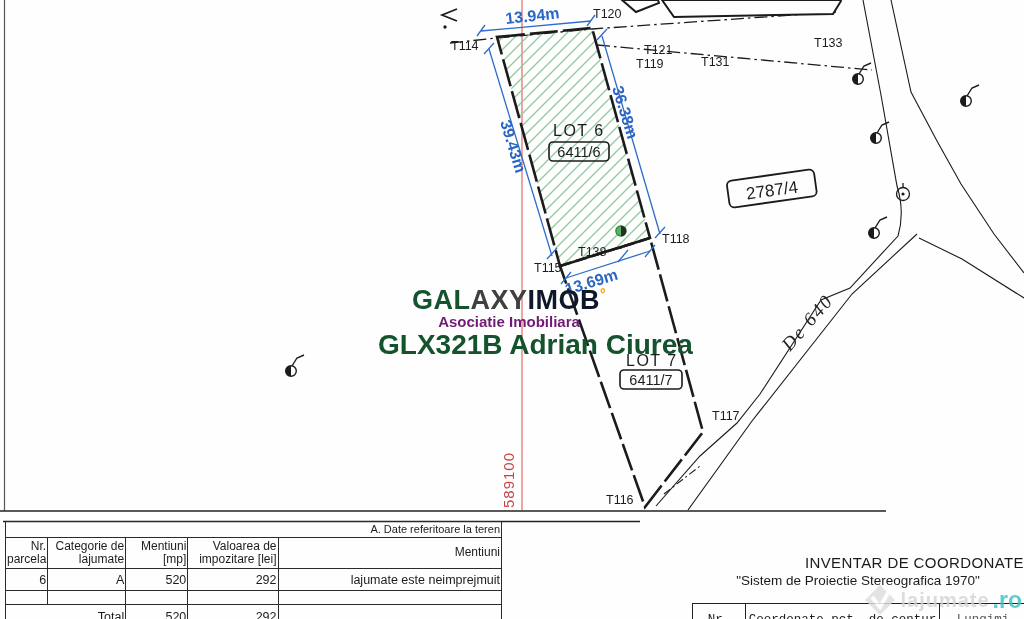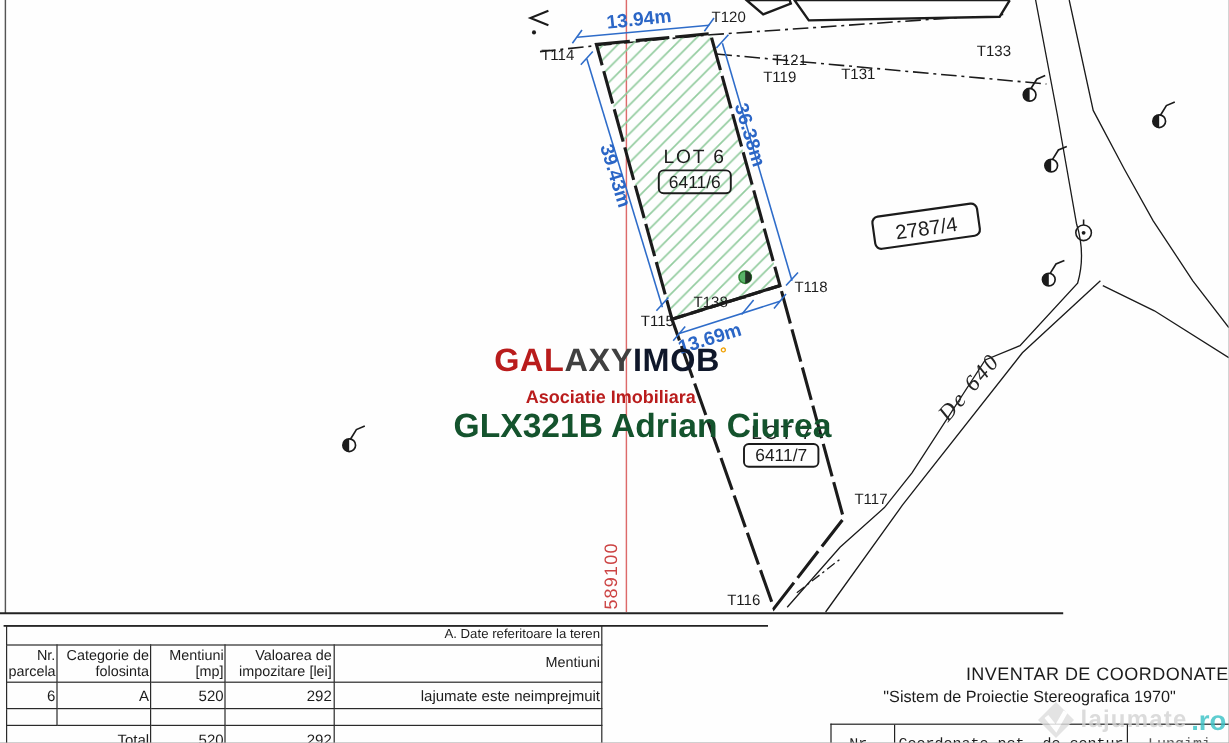--- a/index.html
+++ b/index.html
@@ -9,23 +9,23 @@
   .pt{font-size:12.5px;}
   .dim{font-size:16px;font-weight:bold;fill:#2b66c6;}
   .lotname{font-size:16px;letter-spacing:1.5px;}
   .boxnum{font-size:14.5px;text-anchor:middle;}
   .bignum{font-size:17px;text-anchor:middle;}
   .roadname{font-family:"Liberation Serif",serif;font-style:italic;font-size:19px;letter-spacing:2px;fill:#242424;}
   .gridlbl{font-size:15px;fill:#cc4444;letter-spacing:1px;}
   
   .galaxy{position:absolute;left:378px;top:286px;width:262px;text-align:center;line-height:1.05;}
   .brand{font-size:27px;font-weight:bold;letter-spacing:.5px;white-space:nowrap;}
-  .g-red{color:#b91c1c;} .g-yellow{color:#404040;} .g-blue{color:#0f172a;}
+  .g-red{color:#14532d;} .g-yellow{color:#404040;} .g-blue{color:#0f172a;}
   .g-mark{color:#f0a000;font-size:14px;vertical-align:super;font-weight:bold;}
-  .g-sub{font-size:15px;font-weight:bold;color:#b91c1c;margin-top:10px;}
+  .g-sub{font-size:15px;font-weight:bold;color:#701a75;margin-top:0;}
   .g-agent{font-size:28px;font-weight:bold;color:#14532d;margin-top:0;white-space:nowrap;}
   
   .land{position:absolute;left:5px;top:521px;width:497px;border-collapse:collapse;
         font-size:12.5px;color:#1c1c1c;table-layout:fixed;}
   .land td{border:1.5px solid #2a2a2a;text-align:right;vertical-align:middle;
            line-height:1.12;white-space:pre-line;padding:0 1px;overflow:hidden;}
   .land .ttl{font-size:11px;height:15px;}
   .land .hdr{height:30px;font-size:12px;}
   .land .dat{height:21px;}
   .land .emp{height:13px;}
@@ -176,21 +176,21 @@
         <col style="width:223px">
       </colgroup>
     <tbody>
         <tr>
           <td class="ttl" colspan="5">A. Date referitoare la teren</td>
         </tr>
     <tr class="hdr">
       <td class="hdr">Nr.
 parcela</td>
       <td class="hdr">Categorie de
-folosinta</td>
+lajumate</td>
       <td class="hdr">Mentiuni
 [mp]</td>
       <td class="hdr">Valoarea de
 impozitare [lei]</td>
       <td class="hdr">Mentiuni</td>
     </tr>
     <tr class="dat">
       <td class="dat">6</td>
       <td class="dat">A</td>
       <td class="dat">520</td>

